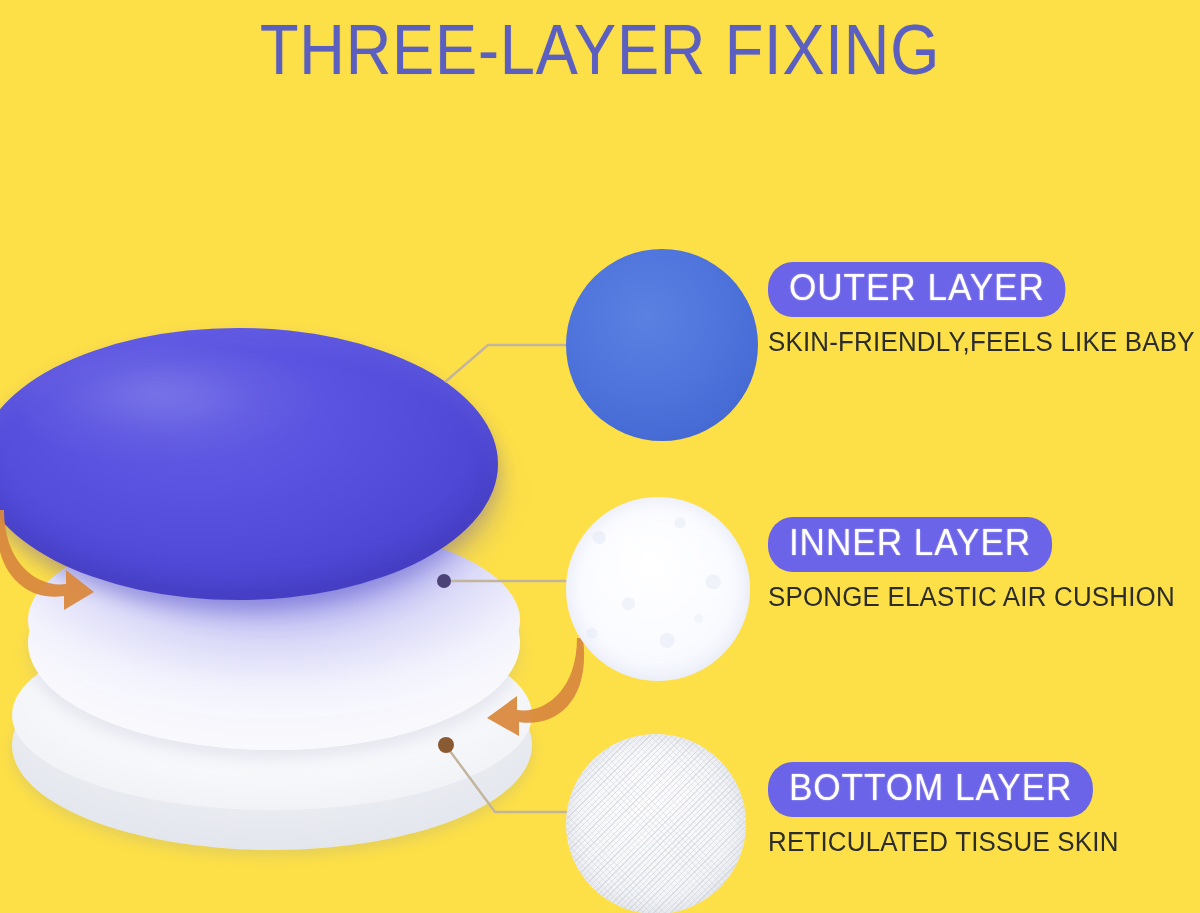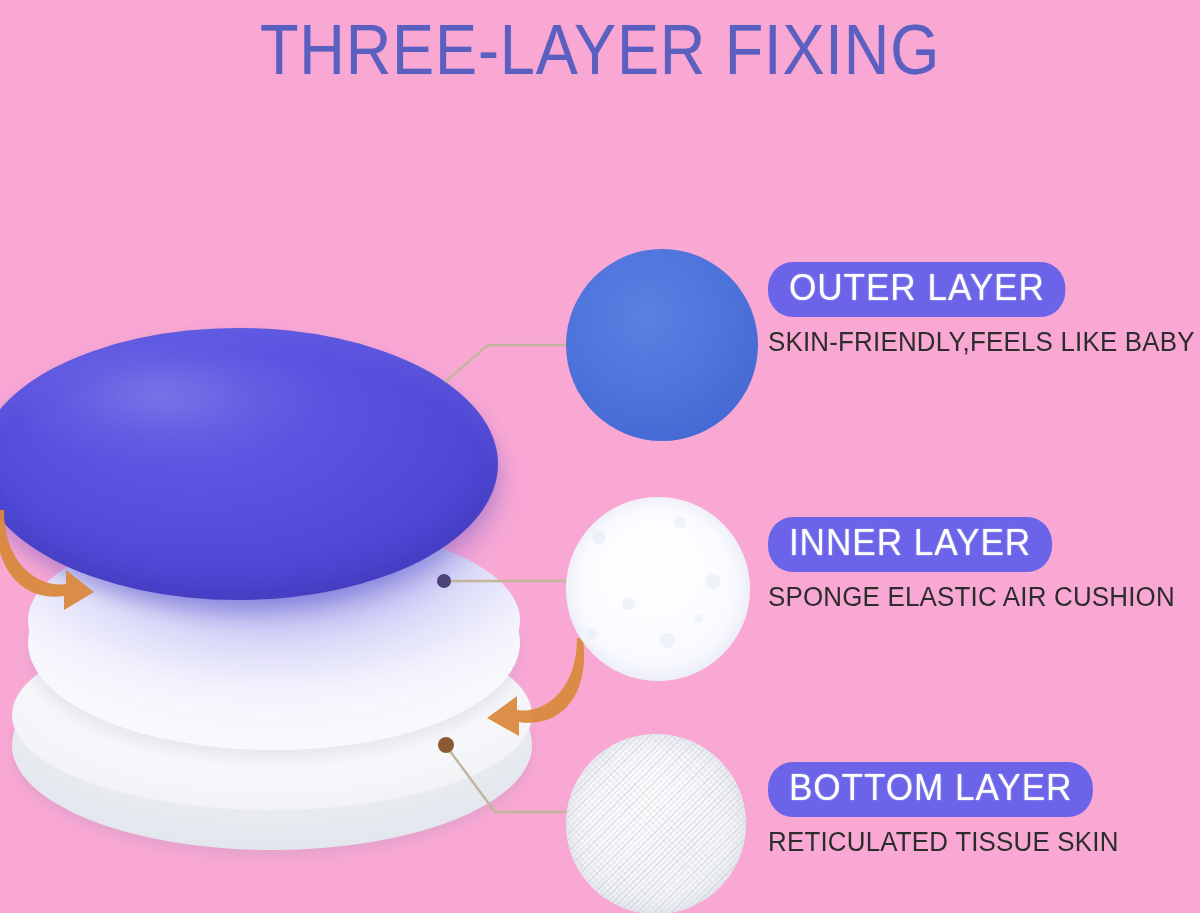--- a/index.html
+++ b/index.html
@@ -8,21 +8,21 @@
     padding: 0;
     background: #ffffff;
   }
   body {
     font-family: "Liberation Sans", "DejaVu Sans", sans-serif;
   }
   #stage {
     position: relative;
     width: 1200px;
     height: 913px;
-    background: #f9a8d4;
+    background: #fde047;
     overflow: hidden;
   }
 
   
   .title {
     position: absolute;
     left: 0;
     top: 10px;
     width: 1200px;
     text-align: center;

